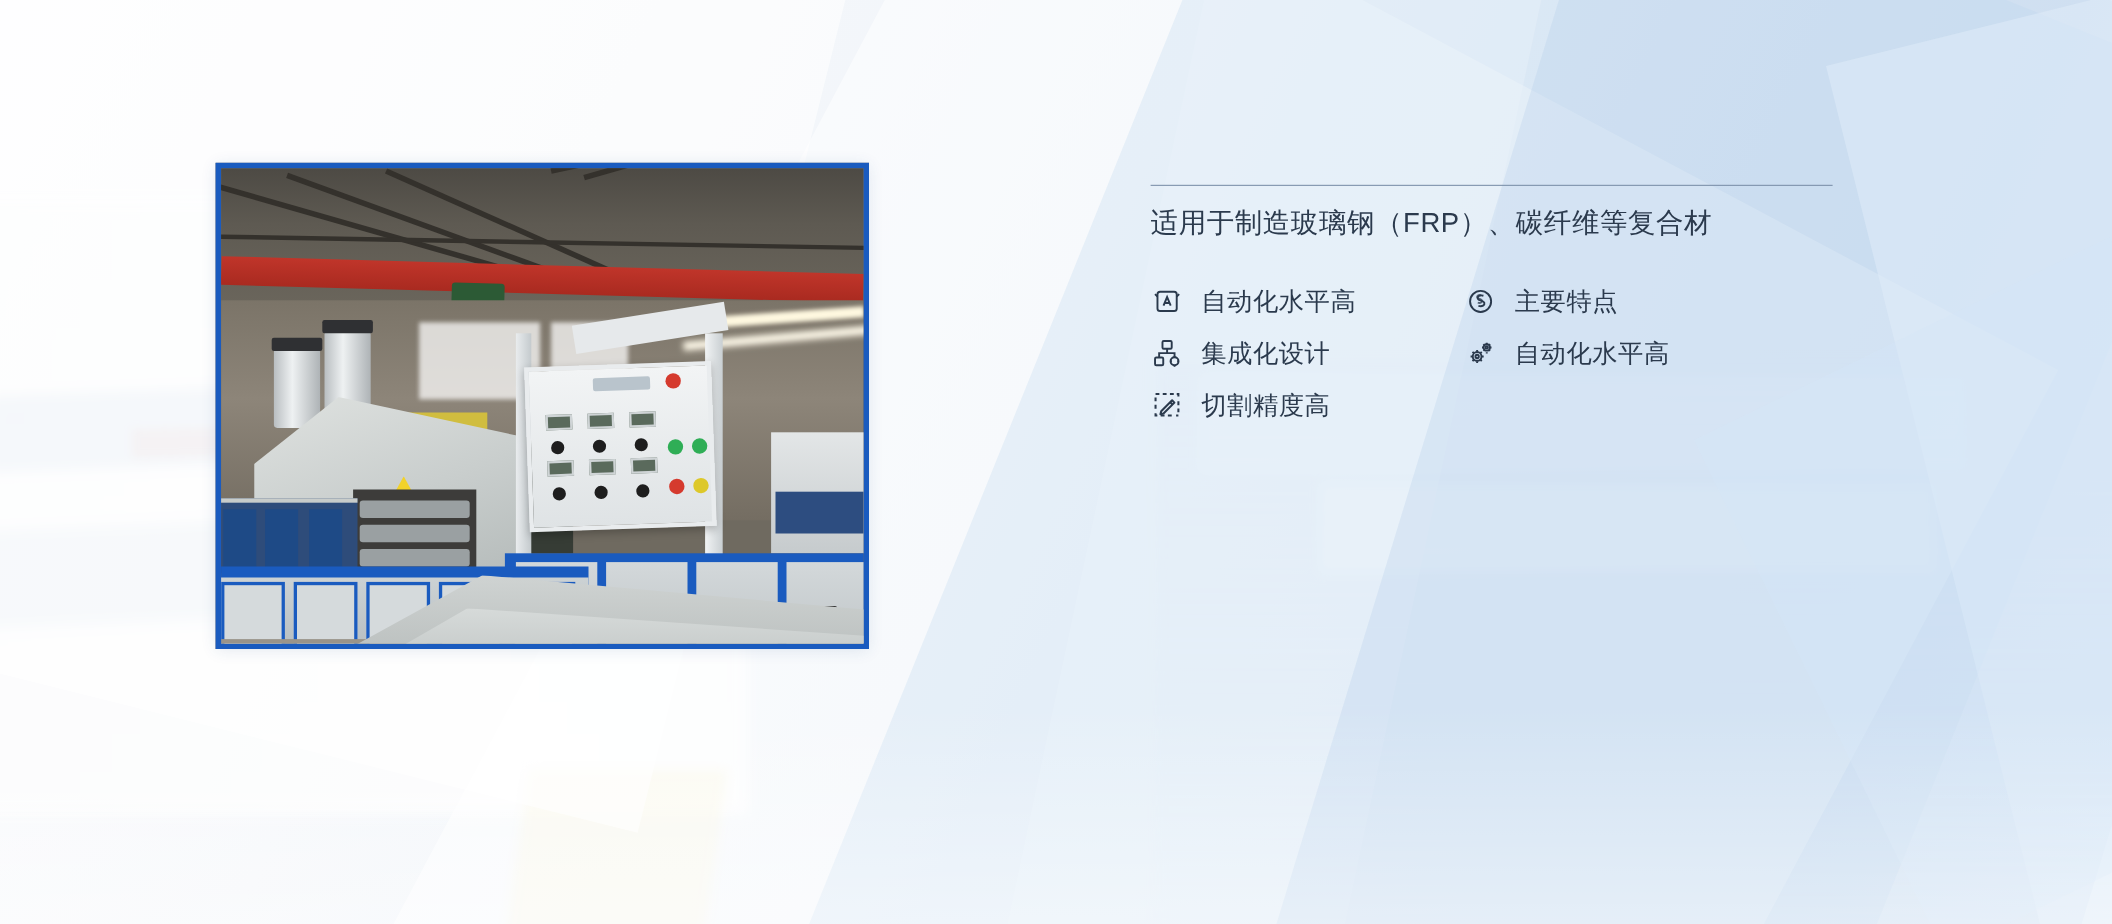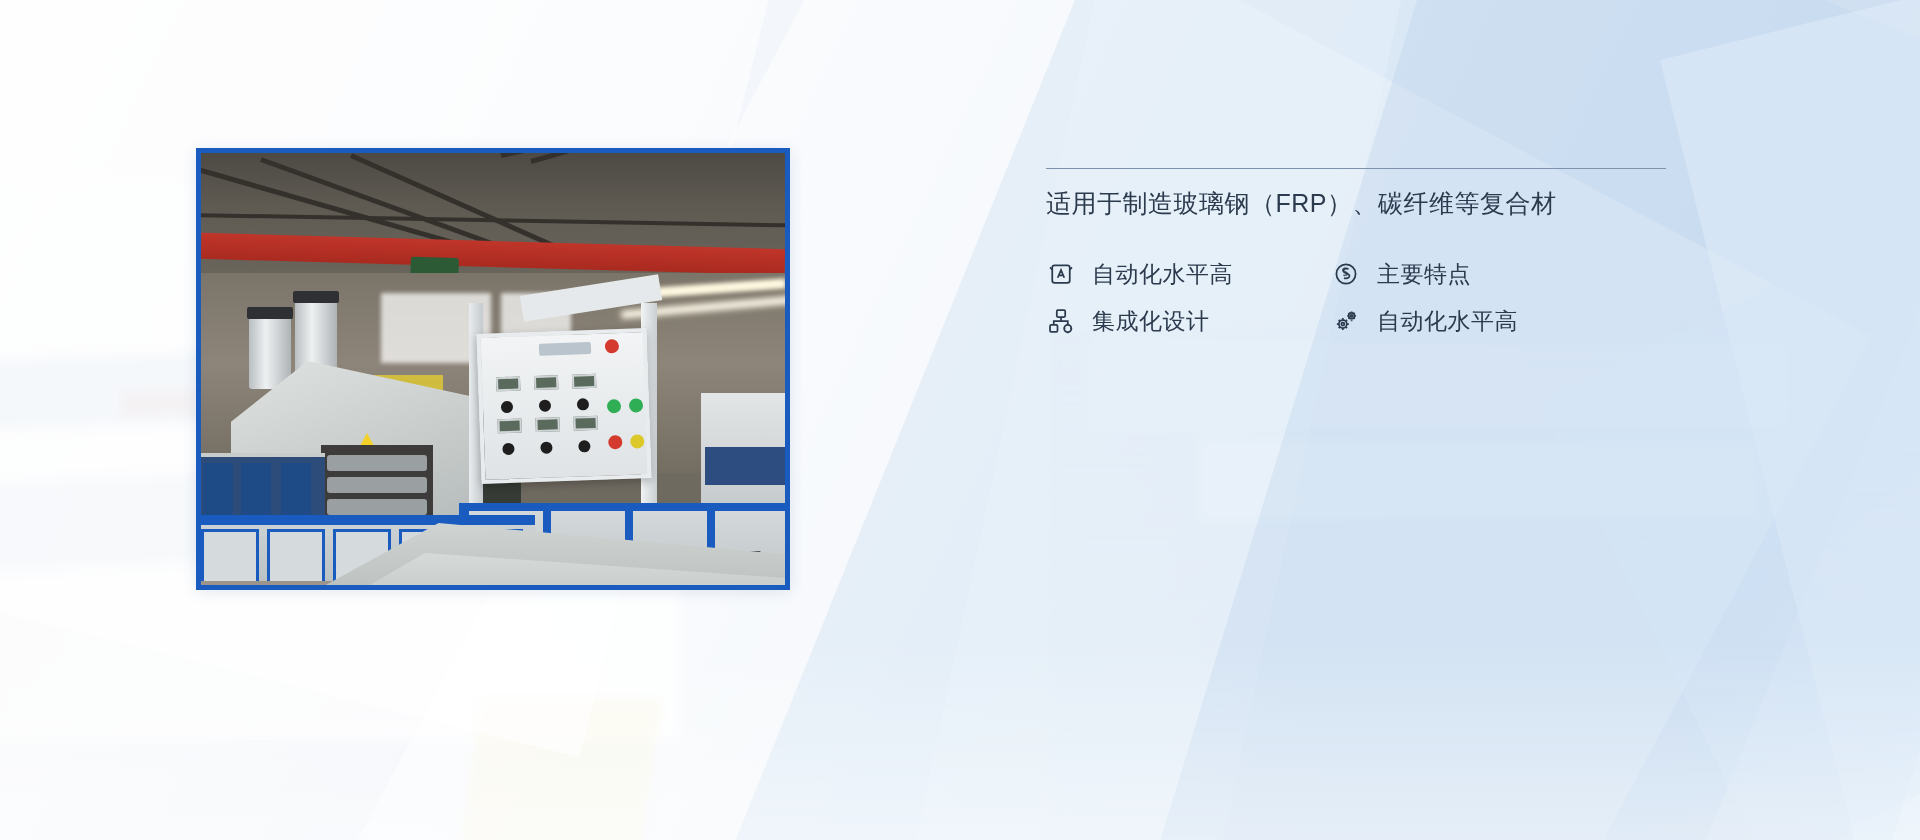--- a/index.html
+++ b/index.html
@@ -364,15 +364,25 @@
           <circle cx="9.3" cy="14.6" r="1.3"></circle>
           <path d="M9.3 9.5v1.4M9.3 18.3v1.4M4.2 14.6h1.4M13 14.6h1.4M5.7 11 6.7 12M11.9 17.2l1 1M5.7 18.2l1-1M11.9 12l1-1"></path>
           <circle cx="16.8" cy="7.6" r="2.5"></circle>
           <circle cx="16.8" cy="7.6" r=".9"></circle>
           <path d="M16.8 3.9v1M16.8 11.3v1M13.1 7.6h1M19.5 7.6h1M14.2 5 14.9 5.7M18.7 9.5l.7.7M14.2 10.2l.7-.7M18.7 5.7l.7-.7"></path>
         </svg>
       </span>
       <span class="lbl">自动化水平高</span>
     </div>
 
+    <div class="feature">
+      <span class="ic">
+        <svg viewBox="0 0 24 24" fill="none" stroke="currentColor" stroke-width="1.6">
+          <path d="M3 3.6h3M8.6 3.6h3M14.2 3.6h3M19.5 3.6h1.3v2.4M20.8 9.3v3M20.8 14.9v3M20.8 20.4h-1.8M15.6 20.4h-3M10 20.4h-3M4.4 20.4H3v-2.2M3 15v-3M3 9.3v-3" stroke-dasharray="3.2 2.6"></path>
+          <path d="M7.4 17 15.9 8.5l1.8 1.8L9.2 18.8l-2.4.6z" stroke-linejoin="round"></path>
+          <path d="M14.4 10 16.2 11.8"></path>
+        </svg>
+      </span>
+      <span class="lbl">切割精度高</span>
+    </div>
 
   </div>
 </div>
 
 </body></html>

